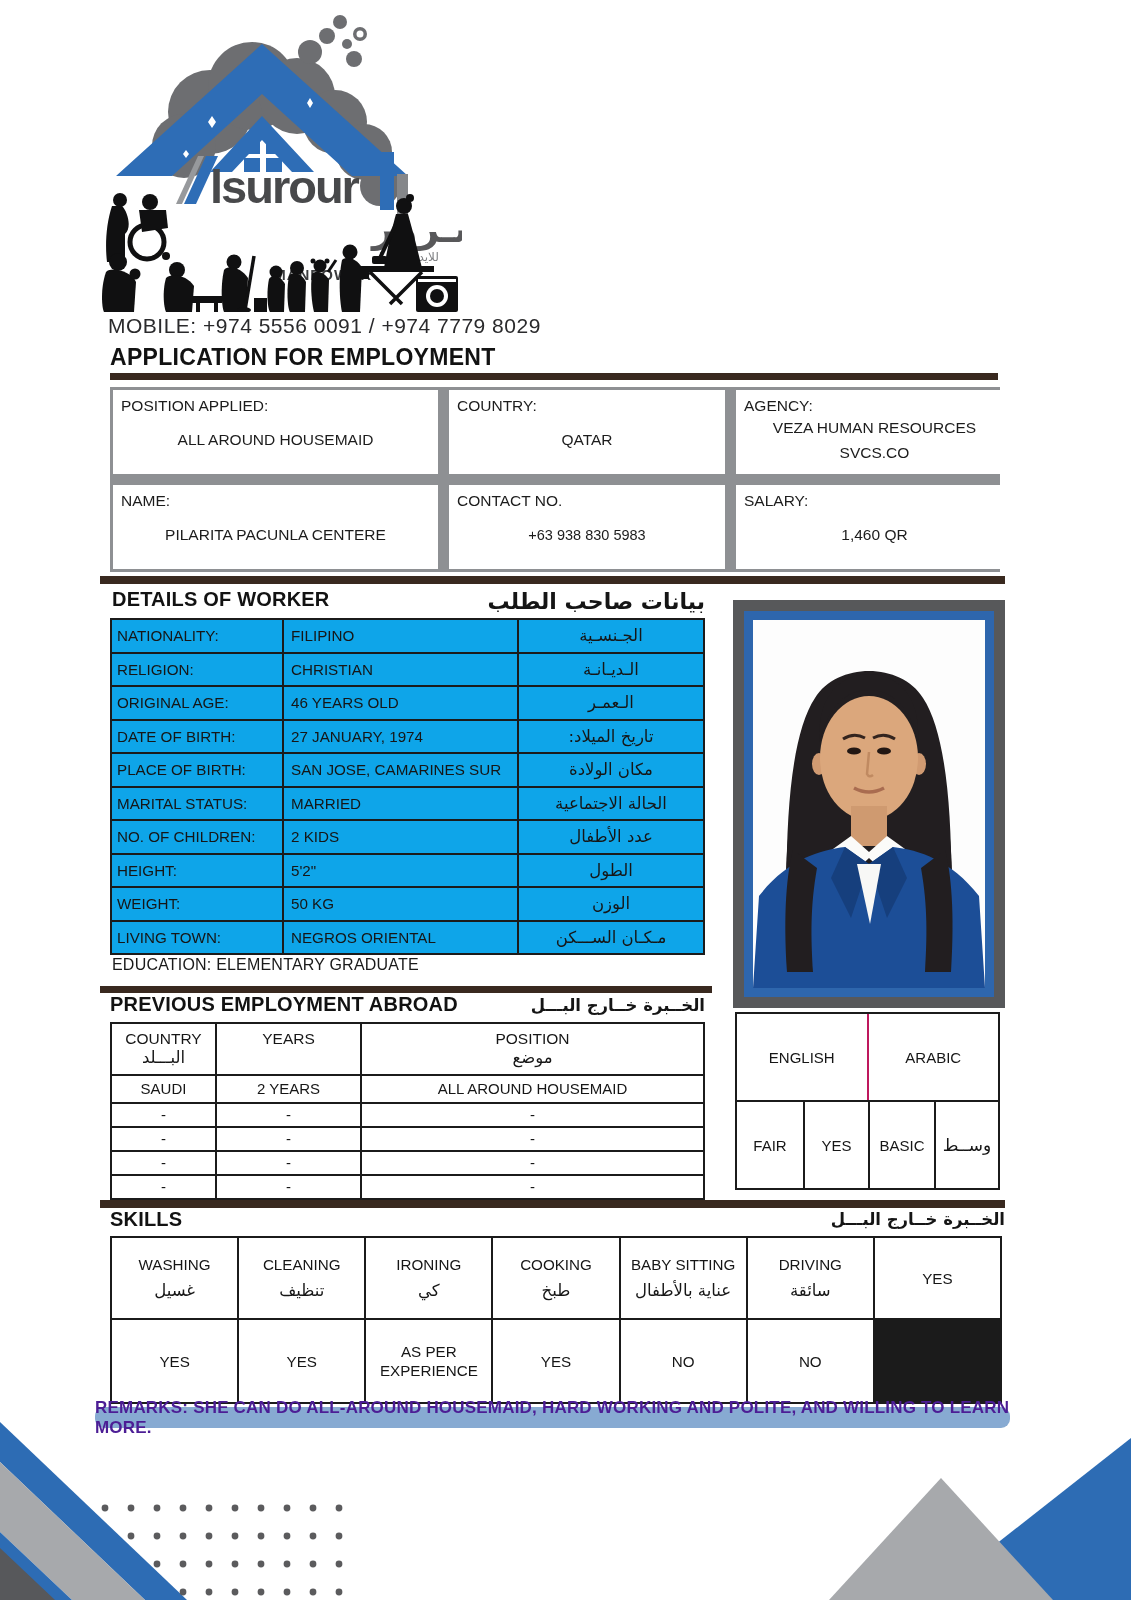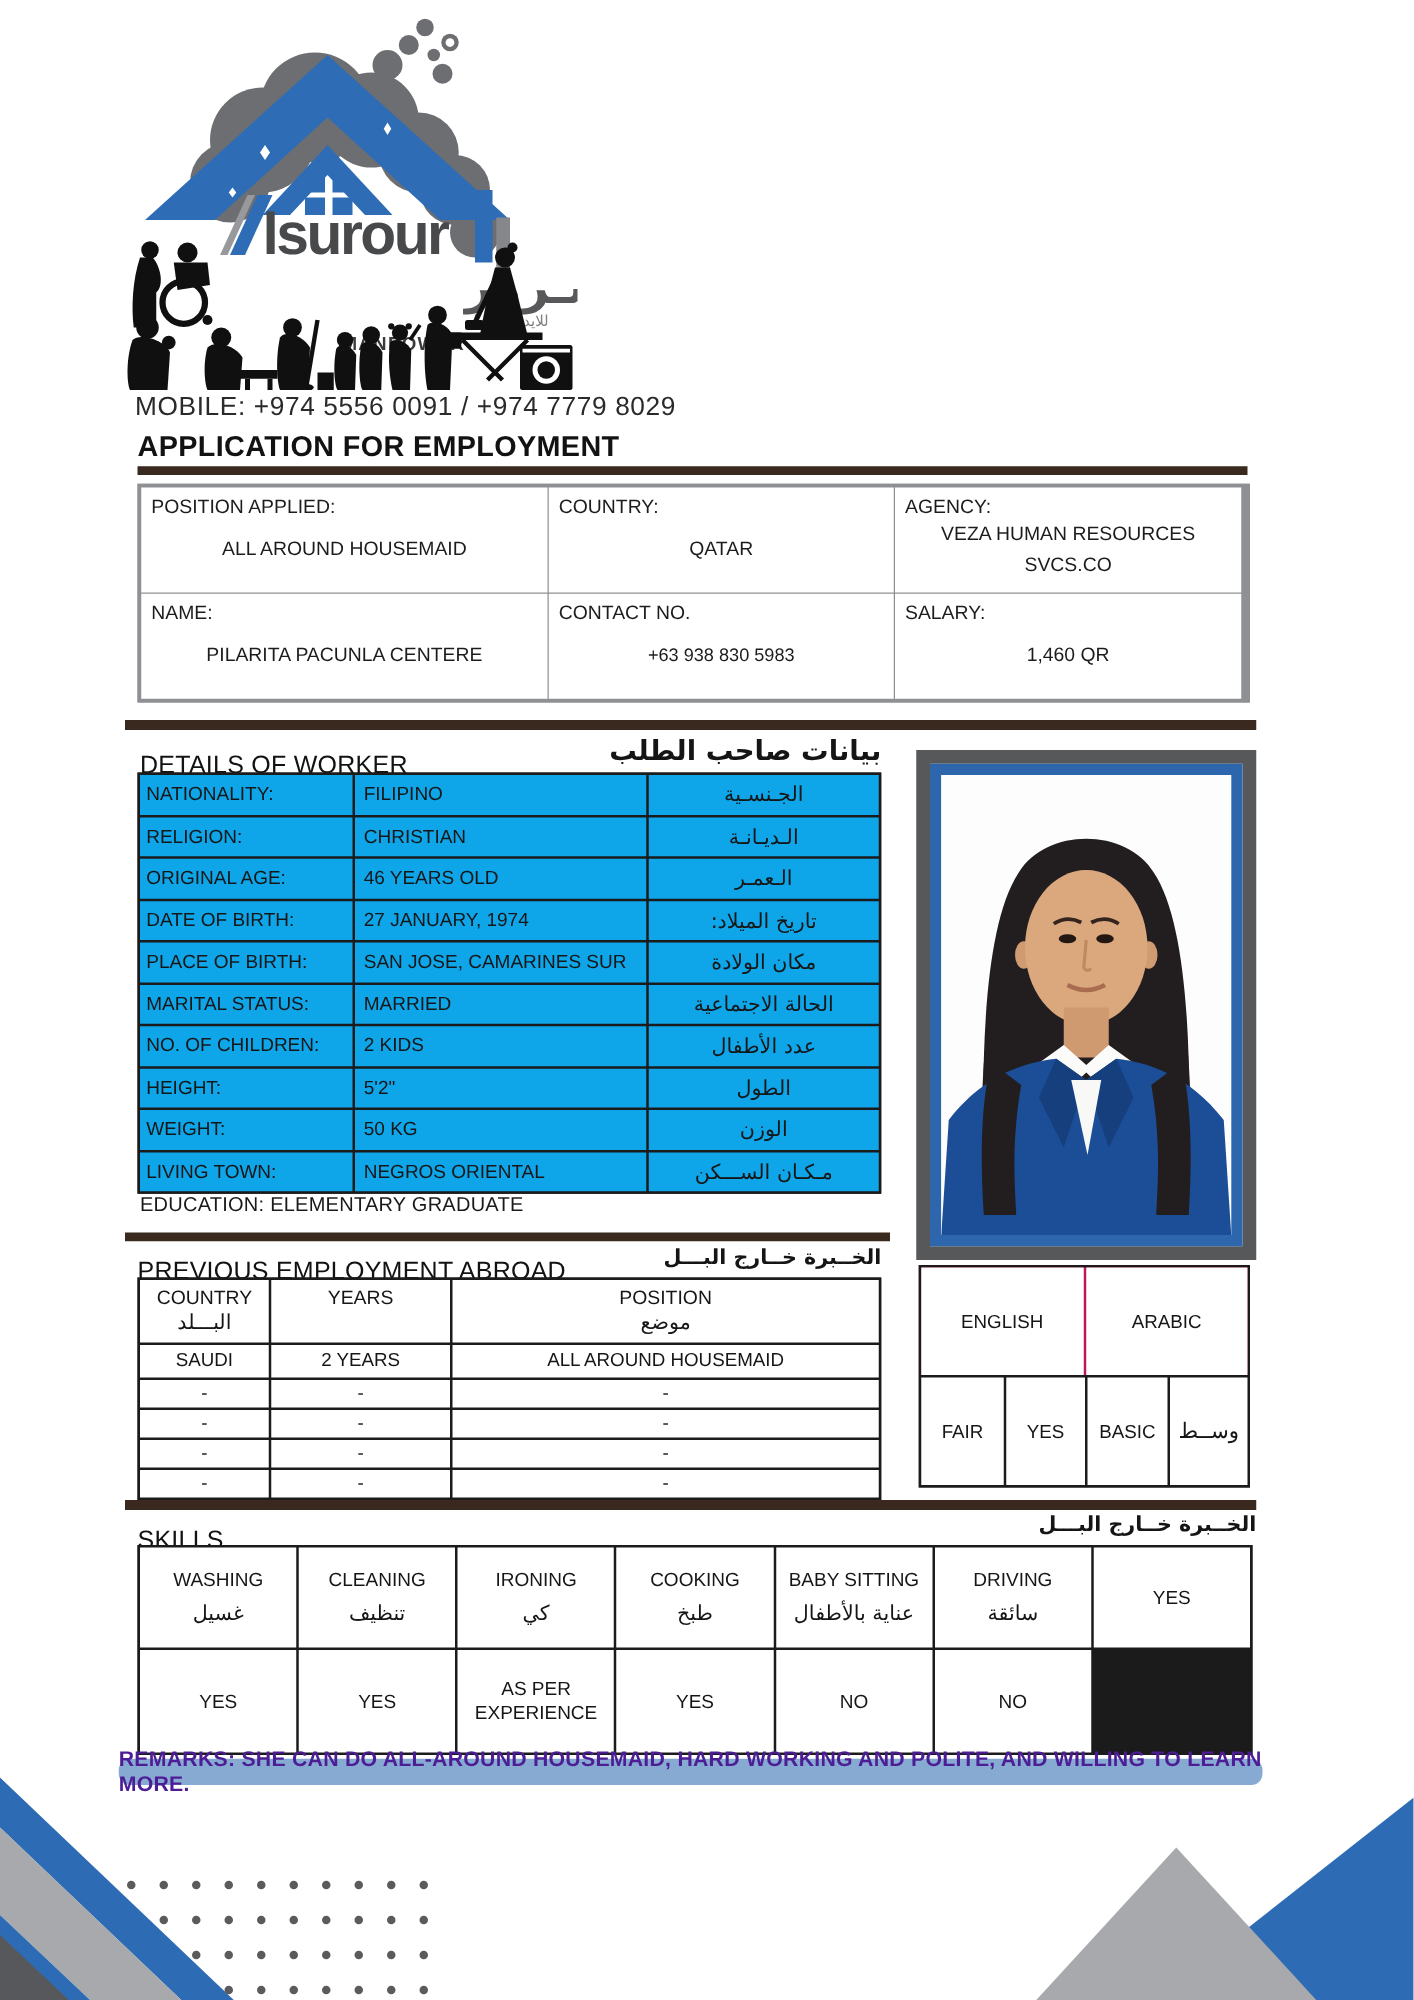--- a/index.html
+++ b/index.html
@@ -14,29 +14,29 @@
   .app-title { left:110px; top:344px; font-size:23px; font-weight:800; color:#121212; letter-spacing:.3px; }
   .rule { background:#39291f; }
   .rule-app { left:110px; top:373px; width:888px; height:7px; }
   .rule-details { left:100px; top:576px; width:905px; height:8px; }
   .rule-pe { left:100px; top:986px; width:612px; height:7px; }
   .rule-skills { left:100px; top:1200px; width:905px; height:8px; }
 
   
   .app-table { left:110px; top:387px; width:890px; display:grid;
     grid-template-columns:325px 276px 277px; grid-auto-rows:84px;
-    background:#8e9093; gap:1px; border:3px solid #8e9093; }
+    background:#8e9093; gap:11px; border:3px solid #8e9093; }
   .app-cell { background:#fff; display:flex; flex-direction:column; }
   .app-label { padding:7px 0 0 8px; font-size:15.5px; color:#1c1c1c; }
   .app-value { flex:1; display:flex; align-items:center; justify-content:center;
     text-align:center; font-size:15.5px; color:#1c1c1c; padding:0 28px 8px 28px; line-height:1.55; }
   .app-value.small { font-size:14.5px; }
 
   
-  .sec-title { font-size:20px; font-weight:400; color:#121212; letter-spacing:.2px;margin-top:13px; }
+  .sec-title { font-size:20px; font-weight:700; color:#121212; letter-spacing:.2px; }
   .sec-title-ar { font-size:22px; font-weight:bold; color:#151515; text-align:right; }
 
   
   .details-table { left:110px; top:618px; width:595px; display:grid;
     grid-template-columns:170px 233px 184px; grid-auto-rows:31.5px;
     background:#1b1b1b; gap:2px; border:2px solid #1b1b1b; }
   .d-cell { background:#0ea5e9; display:flex; align-items:center; font-size:15.2px; color:#161616; }
   .d-label { padding-left:5px; }
   .d-value { padding-left:7px; }
   .d-ar { justify-content:center; font-size:16.5px; }

